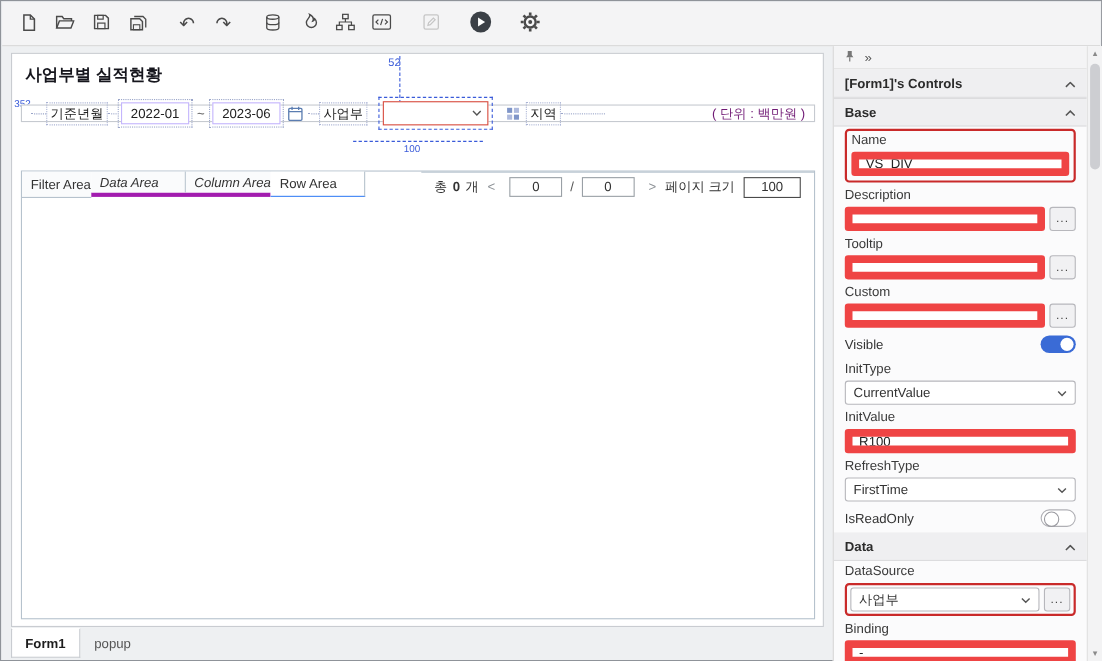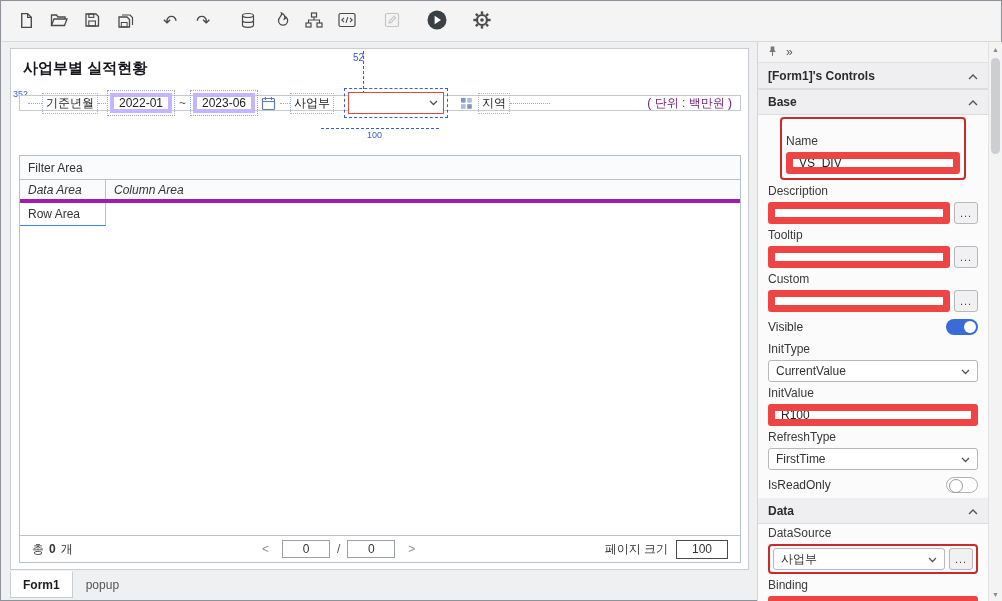--- a/index.html
+++ b/index.html
@@ -30,34 +30,34 @@
   .mv-label { position:absolute; left:342px; top:3px; font-size:10px; color:#3a5bd9;text-align:center; }
   .measure-h { position:absolute; left:310px; top:79px; width:118px; border-top:1px dashed #3a5bd9; }
   .mh-label { position:absolute; left:356px; top:81px; font-size:9px; color:#3a5bd9; }
 
   .filter-bar { position:absolute; left:8px; top:46px; width:722px; height:16px;
     border:1px solid #c6cad0; background:#fff;
     display:flex; align-items:center; padding:0 8px; white-space:nowrap; color:#222; }
   .dotted { border-top:1px dotted #9aa5c9; height:0; align-self:center; }
   .d14{width:14px;} .d8{width:8px;} .d10{width:10px;} .d40{width:40px;}
   .flabel { border:1px dotted #aab3d4; padding:1px 3px; }
-  .datebox { width:62px; height:20px; border:4px solid #c4b5fd;
+  .datebox { width:62px; height:20px; border:1px solid #c4b5fd;
     outline:1px dotted #9aa5c9; outline-offset:2px;
     display:flex; align-items:center; justify-content:center; margin:0 4px; background:#fff; }
   .tilde { margin:0 3px; color:#555; }
   .calendar { margin:0 4px 0 2px; display:flex; }
   .combo { width:96px; height:22px; border:1px solid #d84a3c; background:#fff; margin:0 14px;
     outline:1px dashed #3a5bd9; outline-offset:3px;
     display:flex; align-items:center; justify-content:flex-end; padding-right:5px; }
   .region-ic { margin:0 5px 0 2px; display:flex; }
   .unit-note { margin-left:auto; color:#701a75; }
 
   
   .grid { position:absolute; left:8px; top:106px; width:722px; height:408px;
-    border:1px solid #b6c2cd; background:#fff; display:flex; flex-direction:column; }
+    border:1px solid #b6c2cd; background:#fff; display:flex; }
   .g-row1 { height:24px; border-bottom:1px solid #b6c2cd; background:#fafbfc;
     display:flex; align-items:center; padding-left:8px; color:#333; }
   .g-row2 { height:23px; border-bottom:4px solid #a21caf; display:flex;font-style:italic; }
   .g-cell-data { width:86px; border-right:1px solid #b6c2cd; background:#fafbfc;
     display:flex; align-items:center; padding-left:8px; }
   .g-cell-col { flex:1; background:#fafbfc; display:flex; align-items:center; padding-left:8px; }
   .g-row3 { height:23px; display:flex; }
   .g-cell-row { width:86px; border-right:1px solid #b6c2cd; border-bottom:1px solid #3b82f6;
     display:flex; align-items:center; padding-left:8px; background:#fff; }
   .g-body { flex:1; }
@@ -103,21 +103,21 @@
     padding:0 7px; display:flex; align-items:center; justify-content:space-between; cursor:pointer; }
   .toggle-row { height:26px; display:flex; align-items:center; justify-content:space-between;
     padding:0 10px; }
   .toggle { width:32px; height:16px; border-radius:9px; position:relative; cursor:pointer; }
   .toggle.on { background:#3a6bd6; }
   .toggle.on::after { content:""; position:absolute; right:2px; top:2px; width:12px; height:12px;
     background:#fff; border-radius:50%; }
   .toggle.off { background:#fff; border:1px solid #b0b0b5; }
   .toggle.off::after { content:""; position:absolute; left:2px; top:1px; width:12px; height:12px;
     background:#fff; border:1px solid #9a9aa0; border-radius:50%; }
-  .hl-red { border:2px solid #c92a2a; border-radius:4px; margin:2px 22px; padding:15px 4px 4px; }
+  .hl-red { border:2px solid #c92a2a; border-radius:4px; margin:2px 10px; padding:1px 4px 4px; }
   .hl-red-row { border:2px solid #c92a2a; border-radius:4px; padding:2px 3px; display:flex; align-items:center; }
 
   
   .scrollbar { position:absolute; right:0; top:0; width:14px; height:100%;
     background:#f3f3f4; border-left:1px solid #e2e2e2; }
   .sb-arrow { position:absolute; left:0; width:13px; height:14px; color:#8a8a8a; font-size:7px;
     display:flex; align-items:center; justify-content:center; cursor:pointer; }
   .sb-up { top:0; } .sb-down { bottom:0; }
   .sb-thumb { position:absolute; left:2px; right:2px; top:16px; height:96px;
     background:#cdced2; border-radius:5px; cursor:pointer; }

